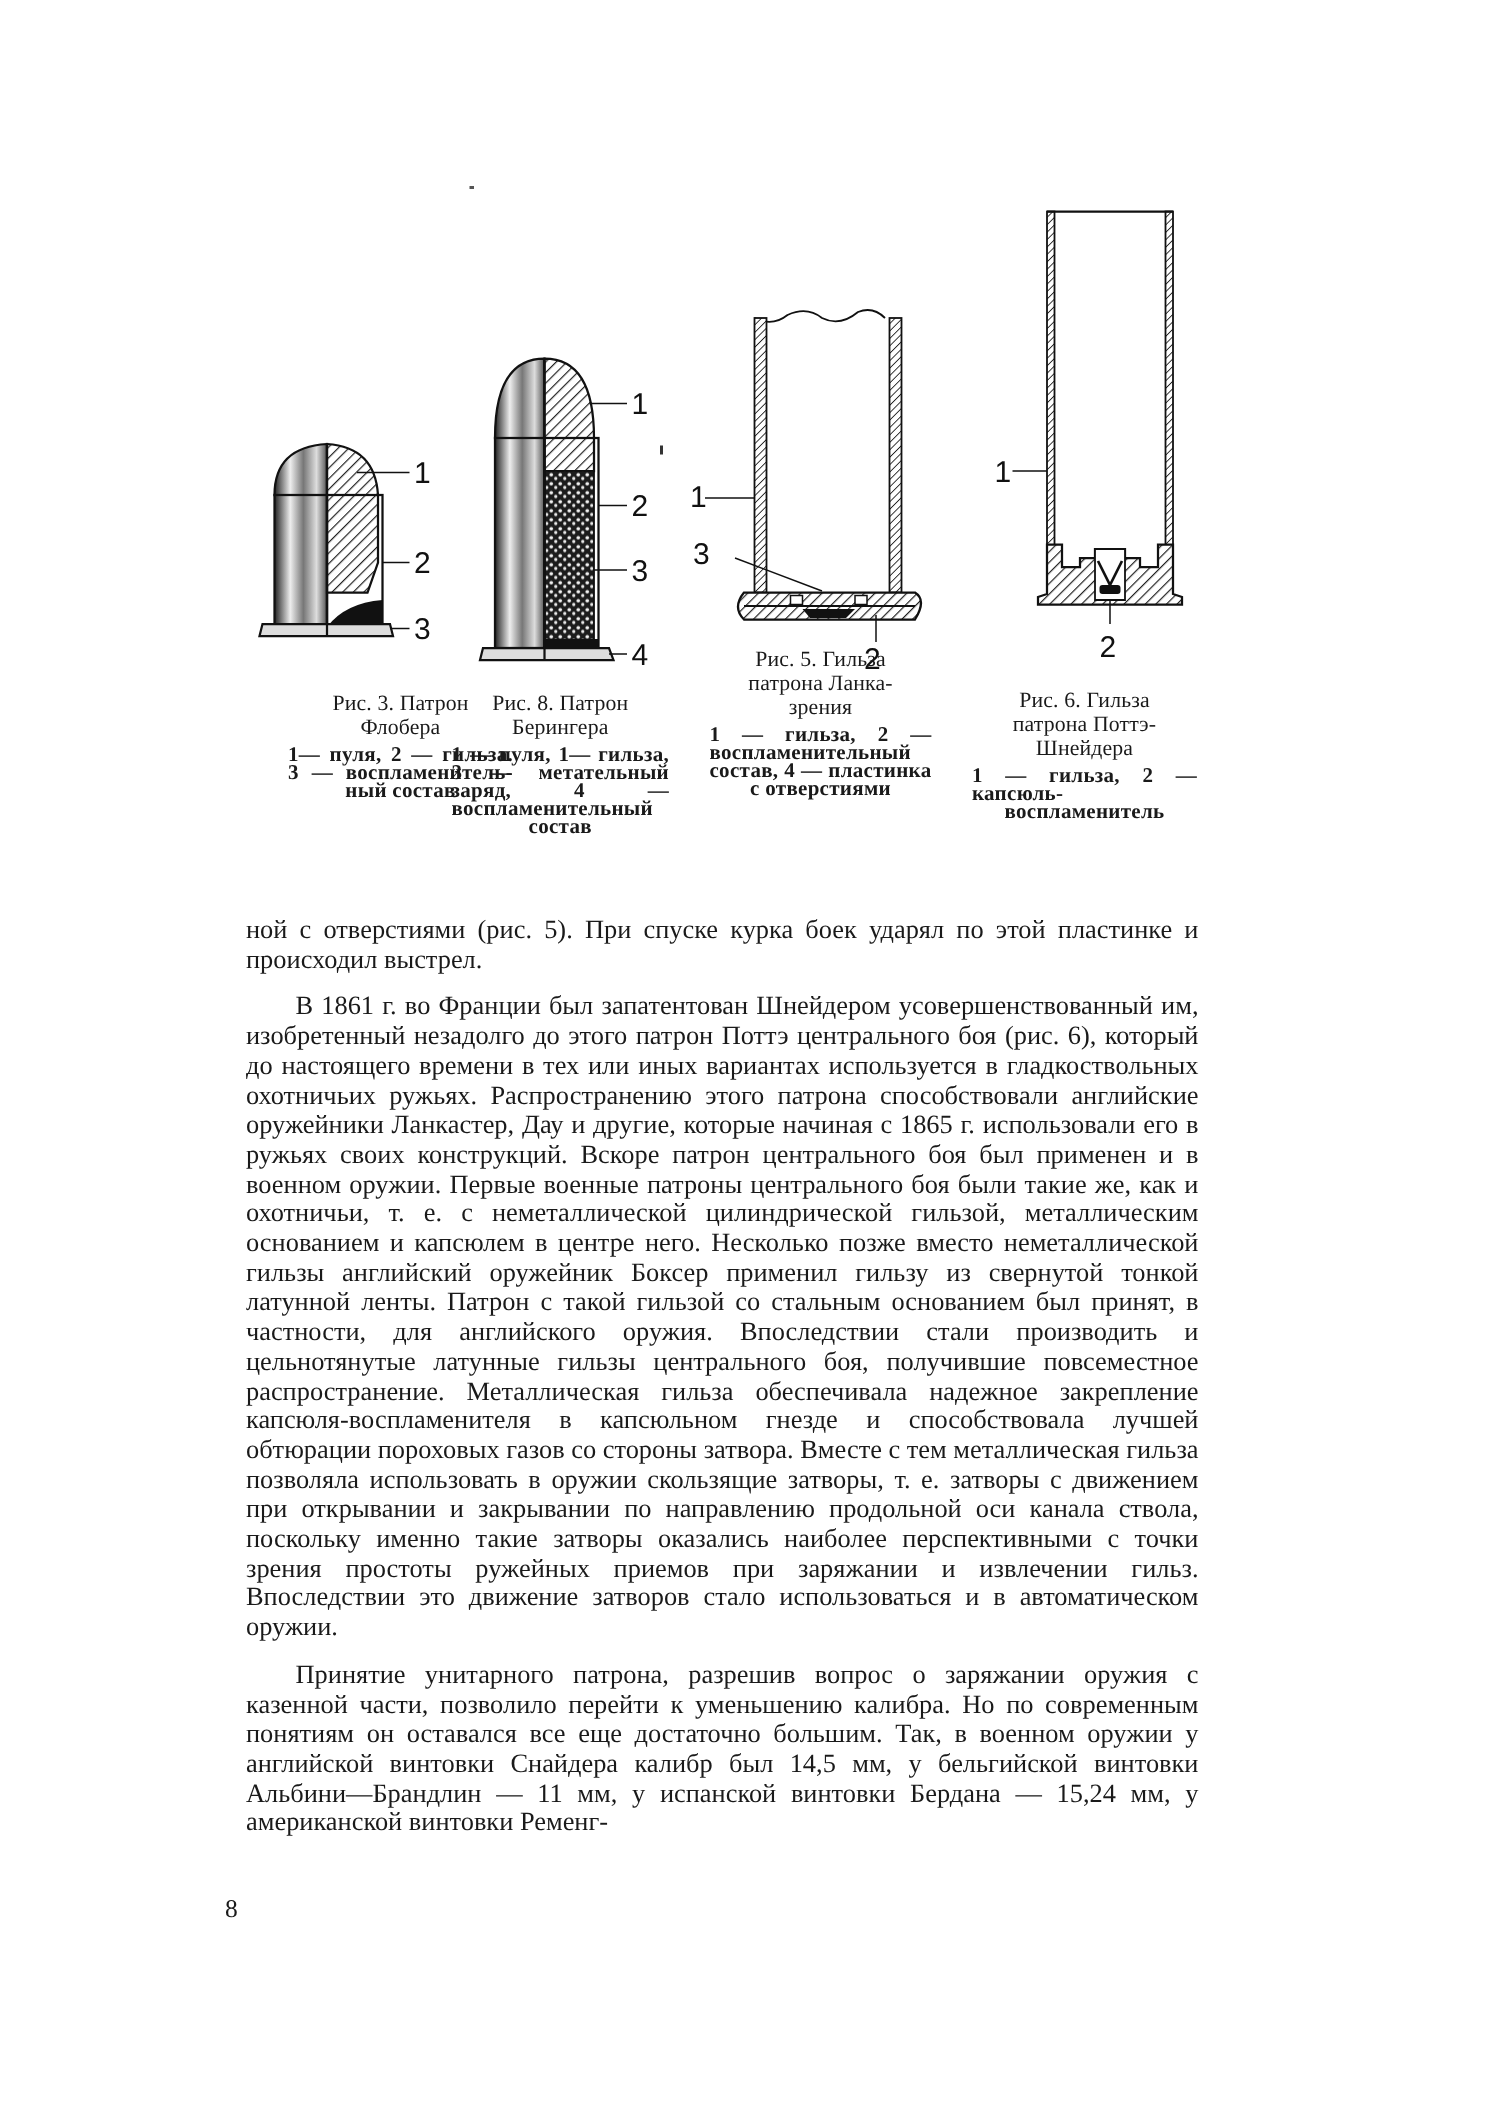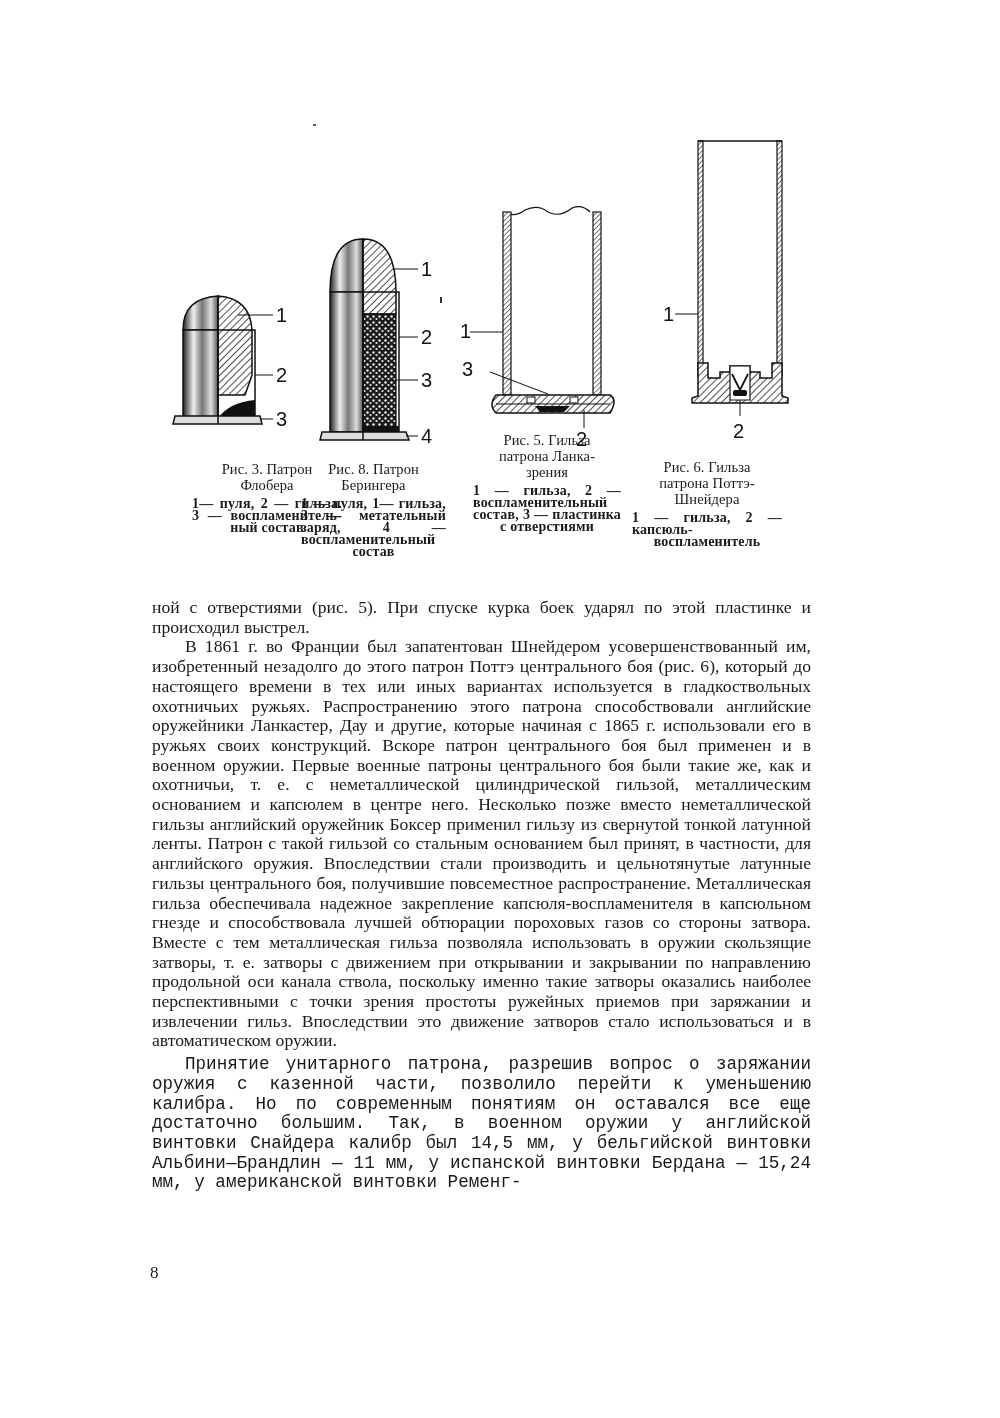--- a/index.html
+++ b/index.html
@@ -12,23 +12,23 @@
   .figure { position: absolute; }
   .figure svg { position: absolute; left: 0; top: 0; overflow: visible; }
 
   .caption { position: absolute; text-align: center; }
   .caption .title { font-size: 14.5px; line-height: 16px; letter-spacing: 0.1px; }
   .caption .legend { font-size: 14px; line-height: 12px; font-weight: bold; margin-top: 5px;
                      text-align: justify; text-align-last: center; letter-spacing: 0.2px; }
 
   .body-text { position: absolute; left: 152px; top: 598px; width: 659px;
                font-size: 17.6px; line-height: 19.7px; text-align: justify; }
-  .body-text p { margin: 0; }
+  .body-text p { margin: 12px; }
   .body-text p.indent { text-indent: 33px; }
-  .body-text p.gap { margin-top: 4px; font-family: Liberation Mono, monospace; }
+  .body-text p.gap { margin-top: 4px; }
 
   .page-number { position: absolute; left: 150px; top: 1263px; font-size: 17px; }
   .callout { font-family: "Liberation Sans", "DejaVu Sans", sans-serif; font-size: 20px; fill: #111; }
 </style>
 </head>
 <body>
 
 <div class="page">
   <div class="stray-mark"></div>
   <div class="stray-mark2"></div>
@@ -128,39 +128,39 @@
       <text class="callout" x="116" y="246">2</text>
       <text class="callout" x="2" y="176">3</text>
     </svg>
   </div>
   <div class="caption" style="left:473px;top:432px;width:148px;">
     <div class="title">
       <div>Рис. 5. Гильза</div>
       <div>патрона Ланка-</div>
       <div>зрения</div>
     </div>
-    <div class="legend">1 — гильза, 2 — воспламенительный состав, 3 — пластинка с отверстиями</div>
+    <div class="legend">1 — гильза, 2 — воспламенительный состав, 4 — пластинка с отверстиями</div>
   </div>
 
   <div class="figure" style="left:660px;top:138px;width:160px;height:305px;">
     <svg width="160" height="305">
       <rect x="38" y="3" width="5" height="235" fill="url(#hatchFine)" stroke="#111" stroke-width="1.2"></rect>
       <rect x="117" y="3" width="5" height="235" fill="url(#hatchFine)" stroke="#111" stroke-width="1.2"></rect>
       <line x1="38" y1="3" x2="122" y2="3" stroke="#111" stroke-width="1.5"></line>
       <path d="M38,225 L48,225 L48,240 L60,240 L60,234 L70,234 L70,228 L90,228 L90,234 L100,234 L100,240 L112,240 L112,225 L122,225 L122,258 L128,260 L128,265 L32,265 L32,260 L38,258 Z" fill="url(#hatch)" stroke="#111" stroke-width="1.5"></path>
       <path d="M70,228 L90,228 L90,262 L70,262 Z" fill="#fff" stroke="#111" stroke-width="1.2"></path>
       <path d="M72,236 L80,252 L88,236" fill="none" stroke="#111" stroke-width="1.8"></path>
       <rect x="73" y="252" width="14" height="6" fill="#111" rx="2"></rect>
       <line x1="15" y1="176" x2="38" y2="176" stroke="#111" stroke-width="1"></line>
       <line x1="80" y1="262" x2="80" y2="278" stroke="#111" stroke-width="1"></line>
       <text class="callout" x="3" y="183">1</text>
       <text class="callout" x="73" y="300">2</text>
     </svg>
   </div>
-  <div class="caption" style="left:632px;top:459px;width:150px;">
+  <div class="caption" style="left:648px;top:459px;width:150px;">
     <div class="title">
       <div>Рис. 6. Гильза</div>
       <div>патрона Поттэ-</div>
       <div>Шнейдера</div>
     </div>
     <div class="legend">1 — гильза, 2 — капсюль-воспламенитель</div>
   </div>
 
   <div class="body-text">
     <p>ной с отверстиями (рис. 5). При спуске курка боек ударял по этой пластинке и происходил выстрел.</p>

